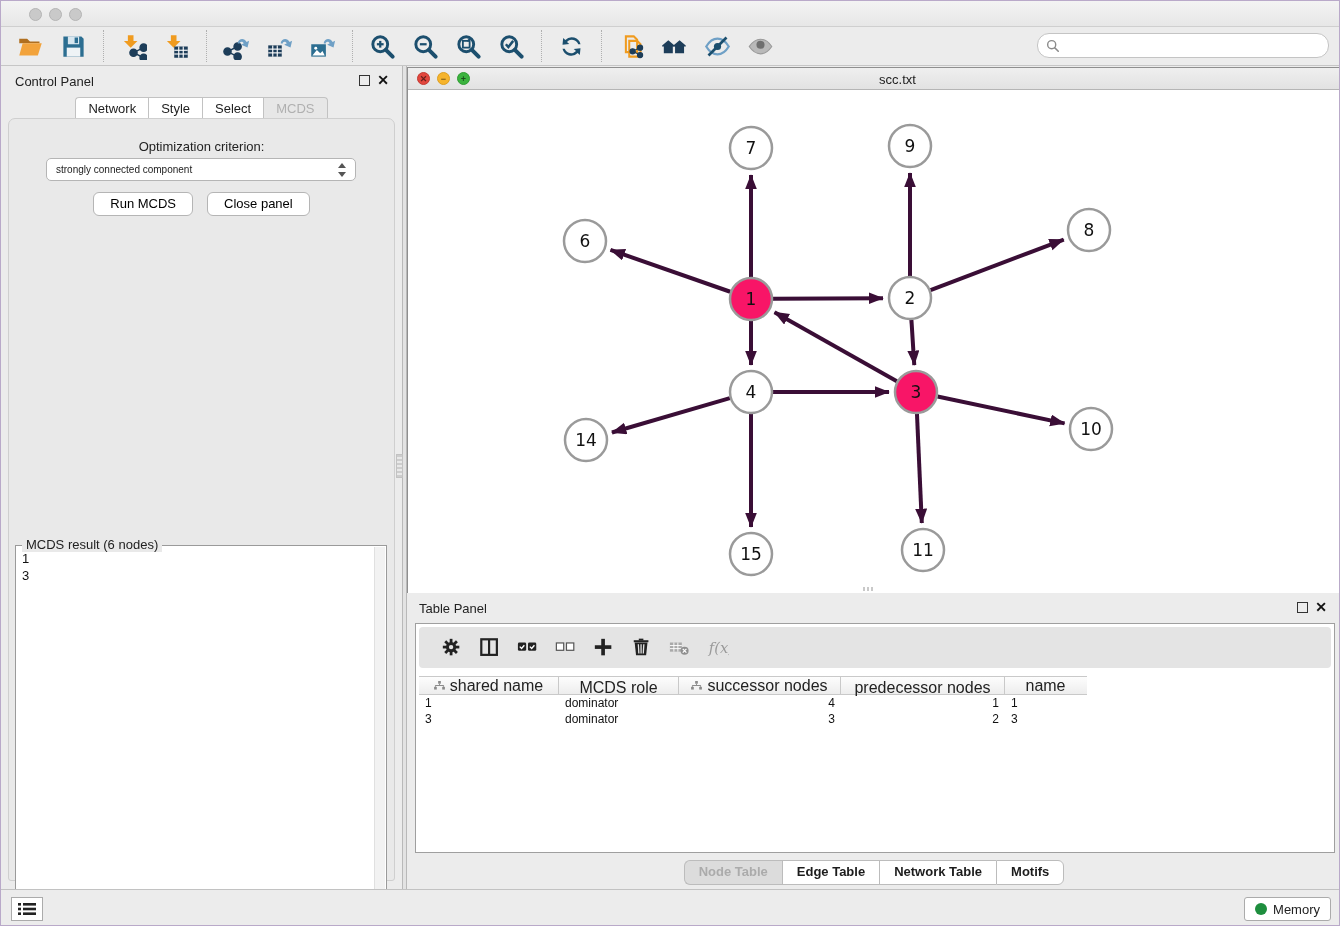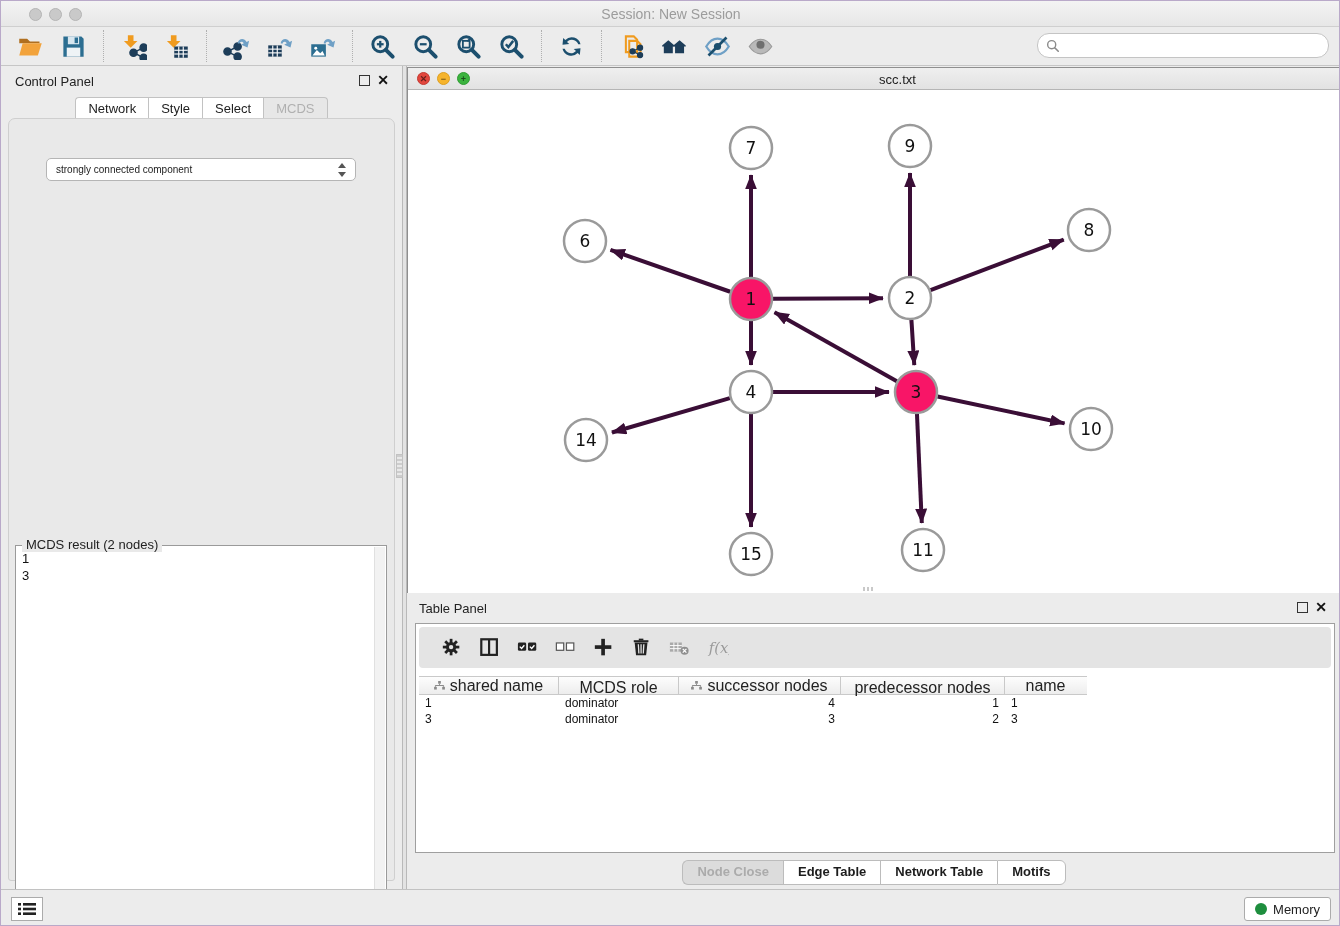--- a/index.html
+++ b/index.html
@@ -109,21 +109,20 @@
     padding:0 10px; font-size:13px; }
   .mem-dot { width:12px; height:12px; border-radius:50%; }
 </style>
 </head>
 <body>
 
 <div class="titlebar">
   <span class="tl-dot" style="left:28px"></span>
   <span class="tl-dot" style="left:48px"></span>
   <span class="tl-dot" style="left:68px"></span>
-  <div class="win-title">Session: New Session</div>
 </div>
 
 <div class="toolbar">
   <div id="toolbar-groups" style="display:flex;align-items:center;height:100%">
       <div class="tb-group">
         <div class="tb-btn">
           <svg viewBox="0 0 24 24">
             <path d="M2 5h7l2.5 2.5H20V9H2z" fill="#b06f1f"></path>
             <path d="M2 20 5 9h17l-3.5 11z" fill="#f2a33c"></path>
           </svg>
@@ -290,26 +289,31 @@
   <div class="cp-header">Control Panel</div>
   <span class="panel-float" style="right:32px"></span>
   <span class="panel-close" style="right:13px">✕</span>
   <div class="cp-tabs" id="cp-tabs">
       <div class="cp-tab">Network</div>
       <div class="cp-tab">Style</div>
       <div class="cp-tab">Select</div>
       <div class="cp-tab active">MCDS</div>
     </div>
   <div class="cp-body">
+    <div class="opt-label">Optimization criterion:</div>
     <div class="opt-select">
       <span>strongly connected component</span>
       <span class="opt-stepper"></span>
     </div>
+    <div class="cp-btnrow">
+      <button class="mac-btn">Run MCDS</button>
+      <button class="mac-btn">Close panel</button>
+    </div>
     <div class="mcds-result">
-      <div class="mcds-legend">MCDS result (2 nodes)</div>
+      <div class="mcds-legend">MCDS result (6 nodes)</div>
       <div class="mcds-lines" id="mcds-lines">
           <div>1</div>
           <div>3</div>
         </div>
       <div class="mcds-scroll"></div>
     </div>
   </div>
 </div>
 <div class="v-splitter">
   <div class="v-splitter-handle"></div>
@@ -506,21 +510,21 @@
         <div class="tp-row">
           <div class="tp-td" style="width: 140px; text-align: left;">3</div>
           <div class="tp-td" style="width: 120px; text-align: left;">dominator</div>
           <div class="tp-td" style="width: 162px; text-align: right;">3</div>
           <div class="tp-td" style="width: 164px; text-align: right;">2</div>
           <div class="tp-td" style="width: 81px; text-align: left;">3</div>
         </div>
       </div>
   </div>
   <div class="tp-tabs" id="tp-tabs">
-      <div class="tp-tab active">Node Close</div>
+      <div class="tp-tab active">Node Table</div>
       <div class="tp-tab">Edge Table</div>
       <div class="tp-tab">Network Table</div>
       <div class="tp-tab">Motifs</div>
     </div>
 </div>
 
 <div class="statusbar">
   <div class="status-left-btn">
     <svg viewBox="0 0 18 14" width="18" height="14">
       <rect x="0" y="1" width="3" height="2.6" fill="#222"></rect>

